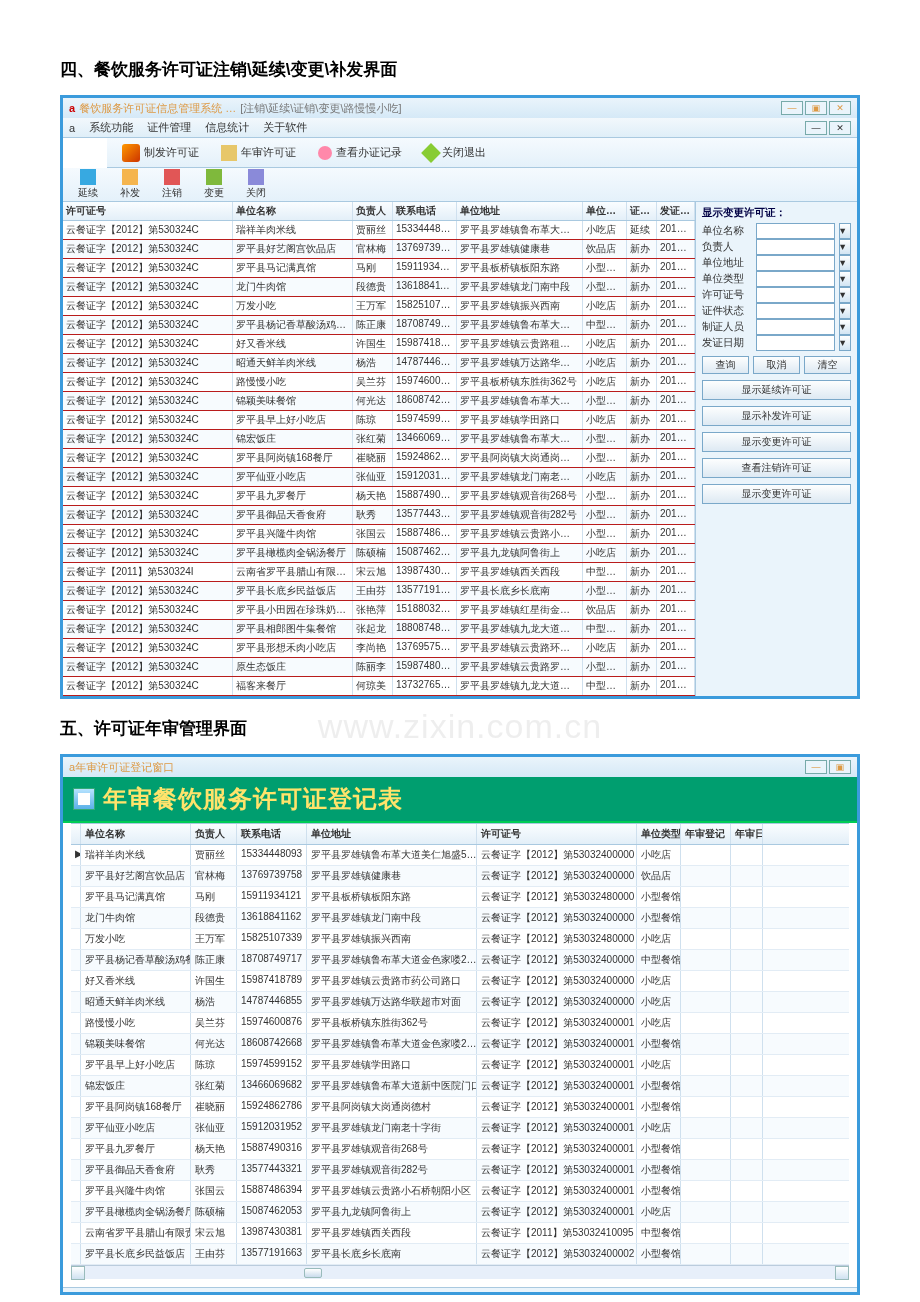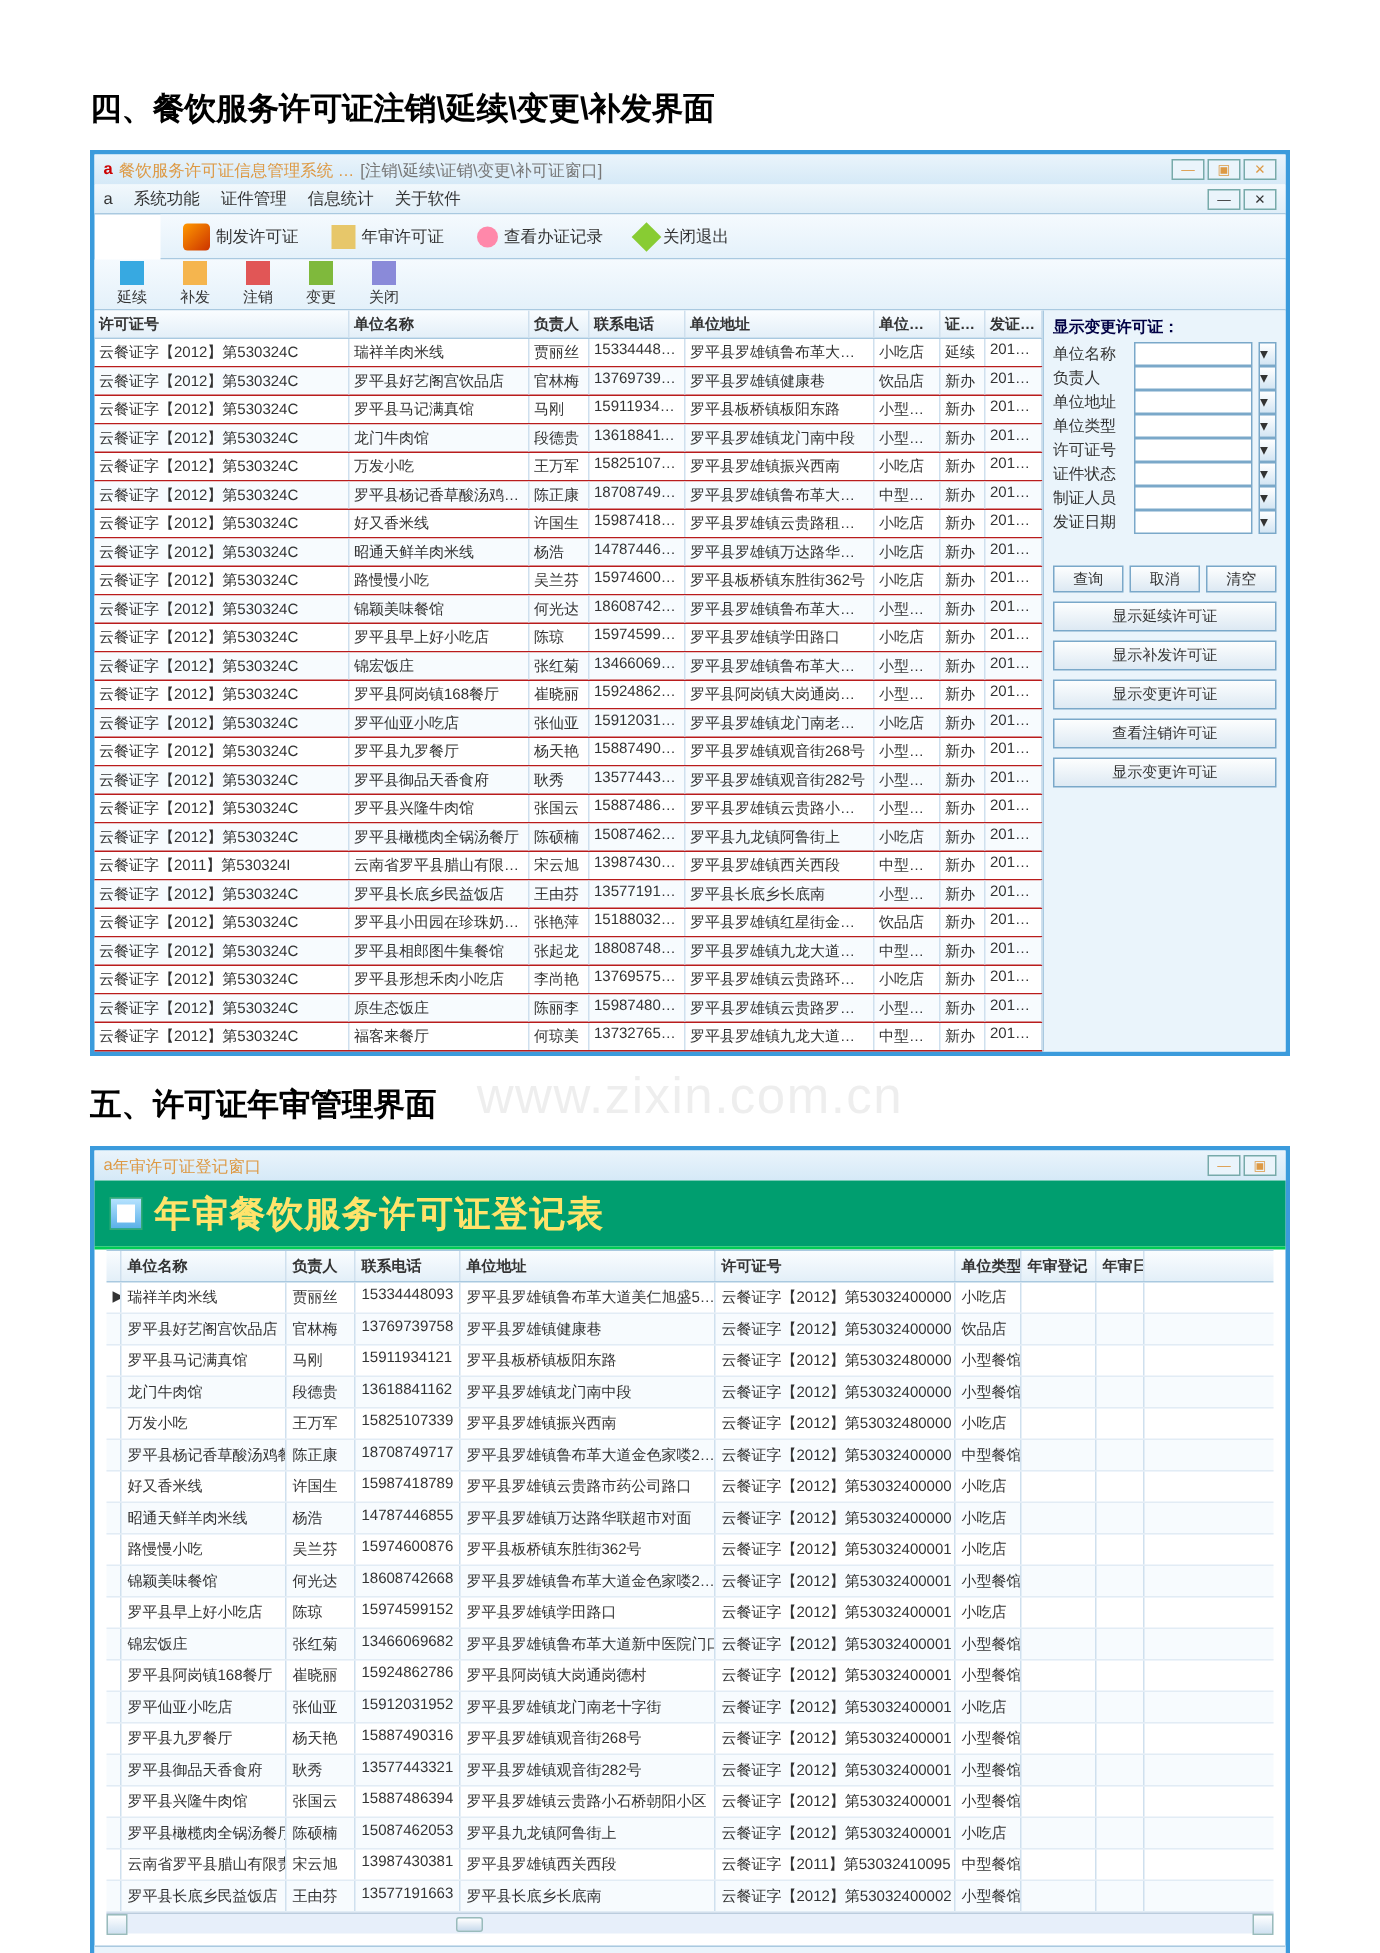--- a/index.html
+++ b/index.html
@@ -1,18 +1,18 @@
 <!DOCTYPE html>
 <html><head>
 <meta charset="utf-8">
 <style>
   * { box-sizing: border-box; margin: 0; padding: 0; }
   body { font-family: "Microsoft YaHei", SimSun, sans-serif; background: #fff; width: 920px; font-size: 12px; color: #333; }
   .page { padding: 40px 60px 60px 60px; }
-  .heading { font-size: 21px; margin: 18px 0 14px 0; color: #000; }
+  .heading { font-size: 17px; margin: 18px 0 14px 0; color: #000; }
 
   .window { border: 3px solid #3b9bdc; background: #fff; position: relative; }
   .titlebar { background: linear-gradient(#eaf4fb,#d5e9f7); height: 20px; display: flex; align-items: center; padding: 0 6px; font-size: 11px; color: #d94; }
   .titlebar .ticon { color:#c00; margin-right:4px; font-weight:bold;}
   .titlebar .right { margin-left: auto; display: flex; gap: 2px; }
   .winbtn { width: 22px; height: 14px; border: 1px solid #7aa; background: #eaf4fb; font-size: 9px; text-align: center; line-height: 12px; }
   .menubar { background: linear-gradient(#f2f8fc,#dfeef8); height: 20px; display: flex; align-items: center; padding: 0 6px; gap: 14px; font-size: 11px; color:#333; border-bottom:1px solid #a9c9e0;}
   .toolbar1 { background: linear-gradient(#f5fafe,#e4f1fa); height: 30px; display:flex; align-items:center; padding:0 6px; gap:4px; border-bottom:1px solid #a9c9e0;margin-left:44px;}
   .toolbar1 .tb { display:flex; align-items:center; gap:4px; padding:2px 8px; border:1px solid transparent; font-size:11px;}
   .toolbar1 .tb.b1::before{content:"";width:18px;height:18px;background:linear-gradient(135deg,#f90,#c30);display:inline-block;border-radius:3px;}
@@ -28,21 +28,21 @@
   .gridhead { display:flex; background:linear-gradient(#fafdff,#e3eff8); border-bottom:1px solid #a9c9e0; font-size:10px; font-weight:600;}
   .gridhead div, .gr div { padding:2px 3px; border-right:1px solid #cfe0ee; white-space:nowrap; overflow:hidden; text-overflow:ellipsis;}
   .c-no{width:170px;} .c-nm{width:120px;} .c-p{width:40px;} .c-ph{width:64px;} .c-ad{width:126px;} .c-tp{width:44px;} .c-st{width:30px;} .c-dt{width:38px;}
   .gr { display:flex; font-size:10px; border-bottom:1px solid #b91c1c;}
   .gr:nth-child(even){background:#f7fbfe;}
   .sidepanel { width:180px; background:#eaf4fb; border-left:1px solid #a9c9e0; padding:4px 6px; font-size:10.5px; display:flex; flex-direction:column; gap:3px;}
   .sidepanel .lbl{color:#004; font-weight:600;}
   .frow{display:flex;align-items:center;gap:4px;}
   .frow .fl{width:50px;} .frow .fi{flex:1;height:16px;border:1px solid #7aa8c9;background:#fff;}
   .frow .dd{width:12px;height:16px;border:1px solid #7aa8c9;background:linear-gradient(#fff,#d3e5f3);}
-  .btnrow{display:flex;gap:4px;margin-top:18px;}
+  .btnrow{display:flex;gap:4px;margin-top:2px;}
   .btn{flex:1;height:18px;border:1px solid #7aa8c9;background:linear-gradient(#fdfefe,#dde9f3);font-size:10px;display:flex;align-items:center;justify-content:center;}
   .wbtn{height:20px;border:1px solid #7aa8c9;background:linear-gradient(#fdfefe,#dde9f3);font-size:10px;display:flex;align-items:center;justify-content:center;margin-top:3px;}
   .status{background:#eaf4fb;border-top:1px solid #a9c9e0;font-size:10px;padding:2px 4px;display:flex;}
   .status .r{margin-left:auto;}
 
   .window2 { border: 3px solid #3b9bdc; background:#fff; }
   .titlebar2 { background: linear-gradient(#eaf4fb,#d5e9f7); height: 20px; display: flex; align-items: center; padding: 0 6px; font-size: 11px; color: #d94; }
   .green-band{ background:#009e6f; padding:6px 10px; display:flex; align-items:center; gap:8px;}
   .green-band .gic{width:22px;height:22px;background:linear-gradient(#b7e3ff,#5ab0e8);border:1px solid #3a7;position:relative;}
   .green-band .gic::after{content:"";position:absolute;left:4px;top:4px;width:12px;height:12px;background:#fff;}
@@ -67,21 +67,21 @@
 <body>
 
 <div class="page">
 
 <h2 class="heading">四、餐饮服务许可证注销\延续\变更\补发界面</h2>
 
 <div class="window">
   <div class="titlebar">
     <span class="ticon">a</span>
     <span>餐饮服务许可证信息管理系统 …</span>
-    <span style="color:#777;margin-left:4px;">[注销\延续\证销\变更\补可证窗口]</span>
+    <span style="color:#777;margin-left:4px;">[注销\延续\证销\变更\路慢慢小吃]</span>
     <div class="right">
       <div class="winbtn">—</div>
       <div class="winbtn">▣</div>
       <div class="winbtn">✕</div>
     </div>
   </div>
   <div class="menubar">
     <span class="ticon">a</span>
     <span>系统功能</span>
     <span>证件管理</span>

